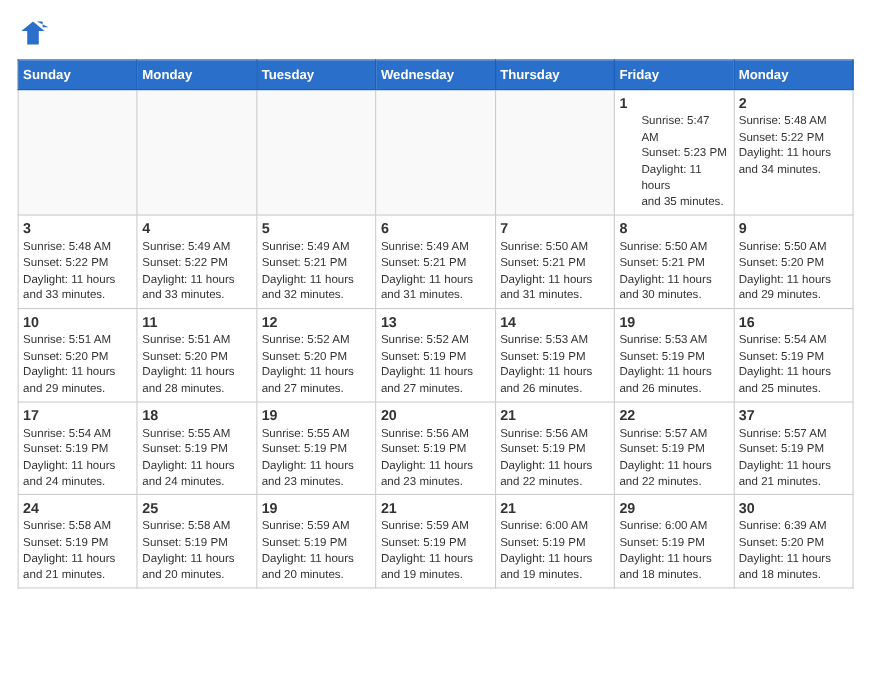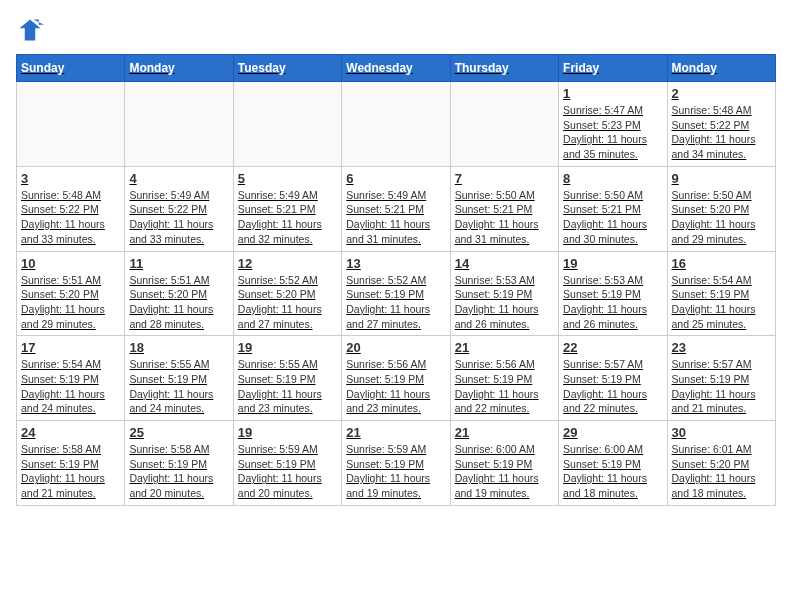--- a/index.html
+++ b/index.html
@@ -42,21 +42,20 @@
       line-height: 1.1;
     }
     .location {
       font-size: 15px;
       color: #555;
     }
     .calendar {
       width: 100%;
       border-collapse: collapse;
       font-size: 11px;
-      text-decoration: underline;
     }
     .calendar th {
       background: #2a6fc9;
       color: #fff;
       padding: 6px 4px;
       text-align: left;
       font-size: 12px;
       font-weight: bold;
       border: 1px solid #1a5cb8;
     }
@@ -118,21 +117,21 @@
   </thead>
   <tbody id="calendar-body">
   <tr>
         <td class="empty"></td>
         <td class="empty"></td>
         <td class="empty"></td>
         <td class="empty"></td>
         <td class="empty"></td>
         <td>
           <span class="day-number">1</span>
-          <div class="day-info" style="white-space: pre-line;">Sunrise: 5:47 AM
+          <div class="day-info" style="white-space: pre-line; margin-left: 20px;">Sunrise: 5:47 AM
 Sunset: 5:23 PM
 Daylight: 11 hours
 and 35 minutes.</div>
         </td>
         <td>
           <span class="day-number">2</span>
           <div class="day-info" style="white-space: pre-line;">Sunrise: 5:48 AM
 Sunset: 5:22 PM
 Daylight: 11 hours
 and 34 minutes.</div>
@@ -277,21 +276,21 @@
 and 22 minutes.</div>
         </td>
         <td>
           <span class="day-number">22</span>
           <div class="day-info" style="white-space: pre-line;">Sunrise: 5:57 AM
 Sunset: 5:19 PM
 Daylight: 11 hours
 and 22 minutes.</div>
         </td>
         <td>
-          <span class="day-number">23</span>
+          <span class="day-number">37</span>
           <div class="day-info" style="white-space: pre-line;">Sunrise: 5:57 AM
 Sunset: 5:19 PM
 Daylight: 11 hours
 and 21 minutes.</div>
         </td>
       </tr>
       <tr>
         <td>
           <span class="day-number">24</span>
           <div class="day-info" style="white-space: pre-line;">Sunrise: 5:58 AM
@@ -329,20 +328,20 @@
         </td>
         <td>
           <span class="day-number">29</span>
           <div class="day-info" style="white-space: pre-line;">Sunrise: 6:00 AM
 Sunset: 5:19 PM
 Daylight: 11 hours
 and 18 minutes.</div>
         </td>
         <td>
           <span class="day-number">30</span>
-          <div class="day-info" style="white-space: pre-line;">Sunrise: 6:01 AM
+          <div class="day-info" style="white-space: pre-line;">Sunrise: 6:39 AM
 Sunset: 5:20 PM
 Daylight: 11 hours
 and 18 minutes.</div>
         </td>
       </tr>
     </tbody>
 </table>
 
 </body></html>

